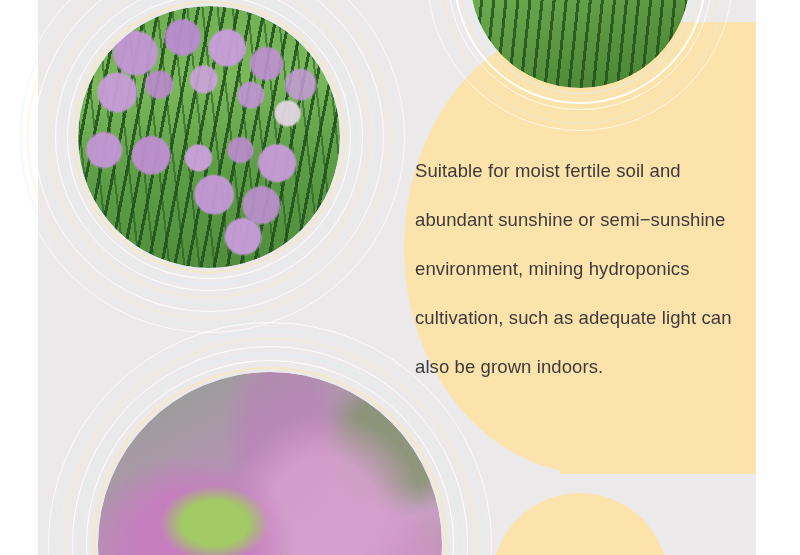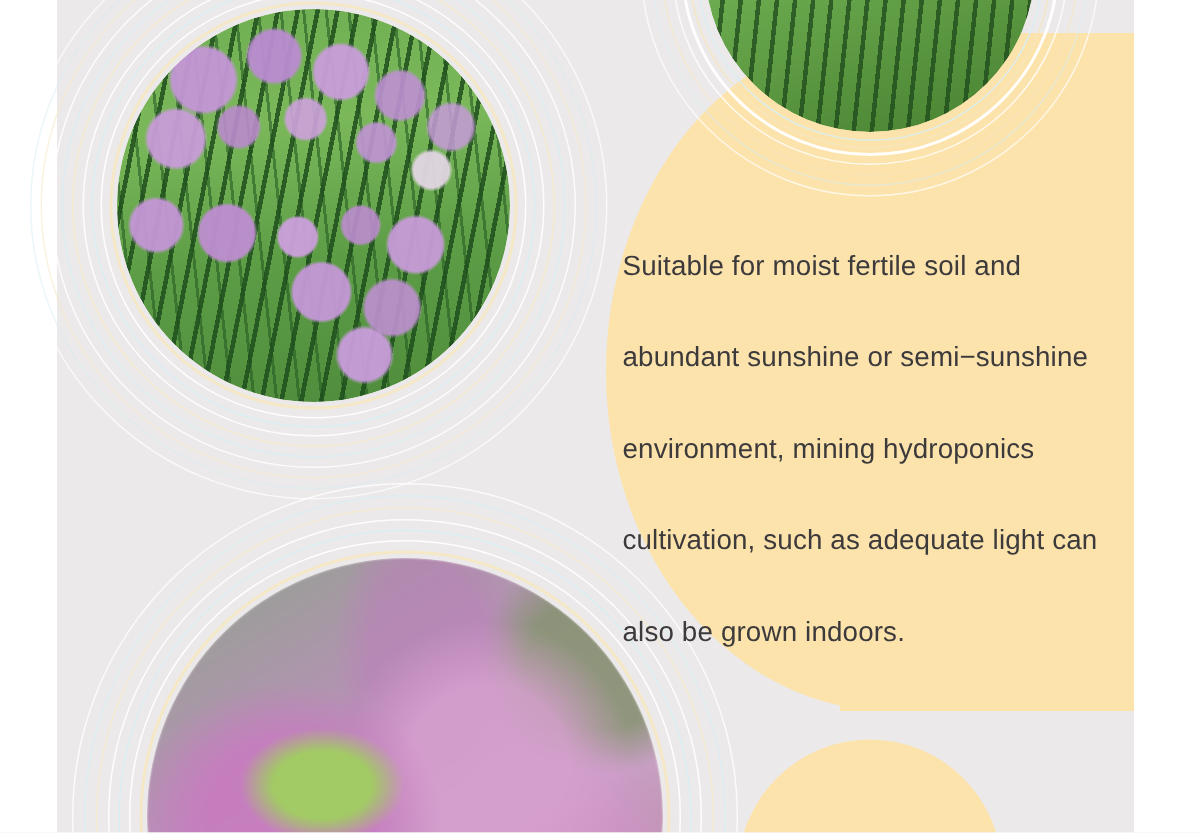--- a/index.html
+++ b/index.html
@@ -83,21 +83,21 @@
   
   .ph-green{
     background:
       repeating-linear-gradient(96deg, rgba(28,72,26,.75) 0 3px, rgba(28,72,26,0) 3px 12px),
       linear-gradient(160deg,#5d9c46 0%,#6fae52 40%,#46802f 100%);
   }
 
   
   .copy{
     position:absolute;left:415px;top:146px;width:338px;
-    font-size:18.5px;line-height:61px;color:#3d3a3c;
+    font-size:18.5px;line-height:49px;color:#3d3a3c;
     letter-spacing:.1px;
   }
   .copy p{margin:0;}
 </style>
 </head>
 <body>
 
 <div id="stage">
 
   <div class="gray-panel"></div>

